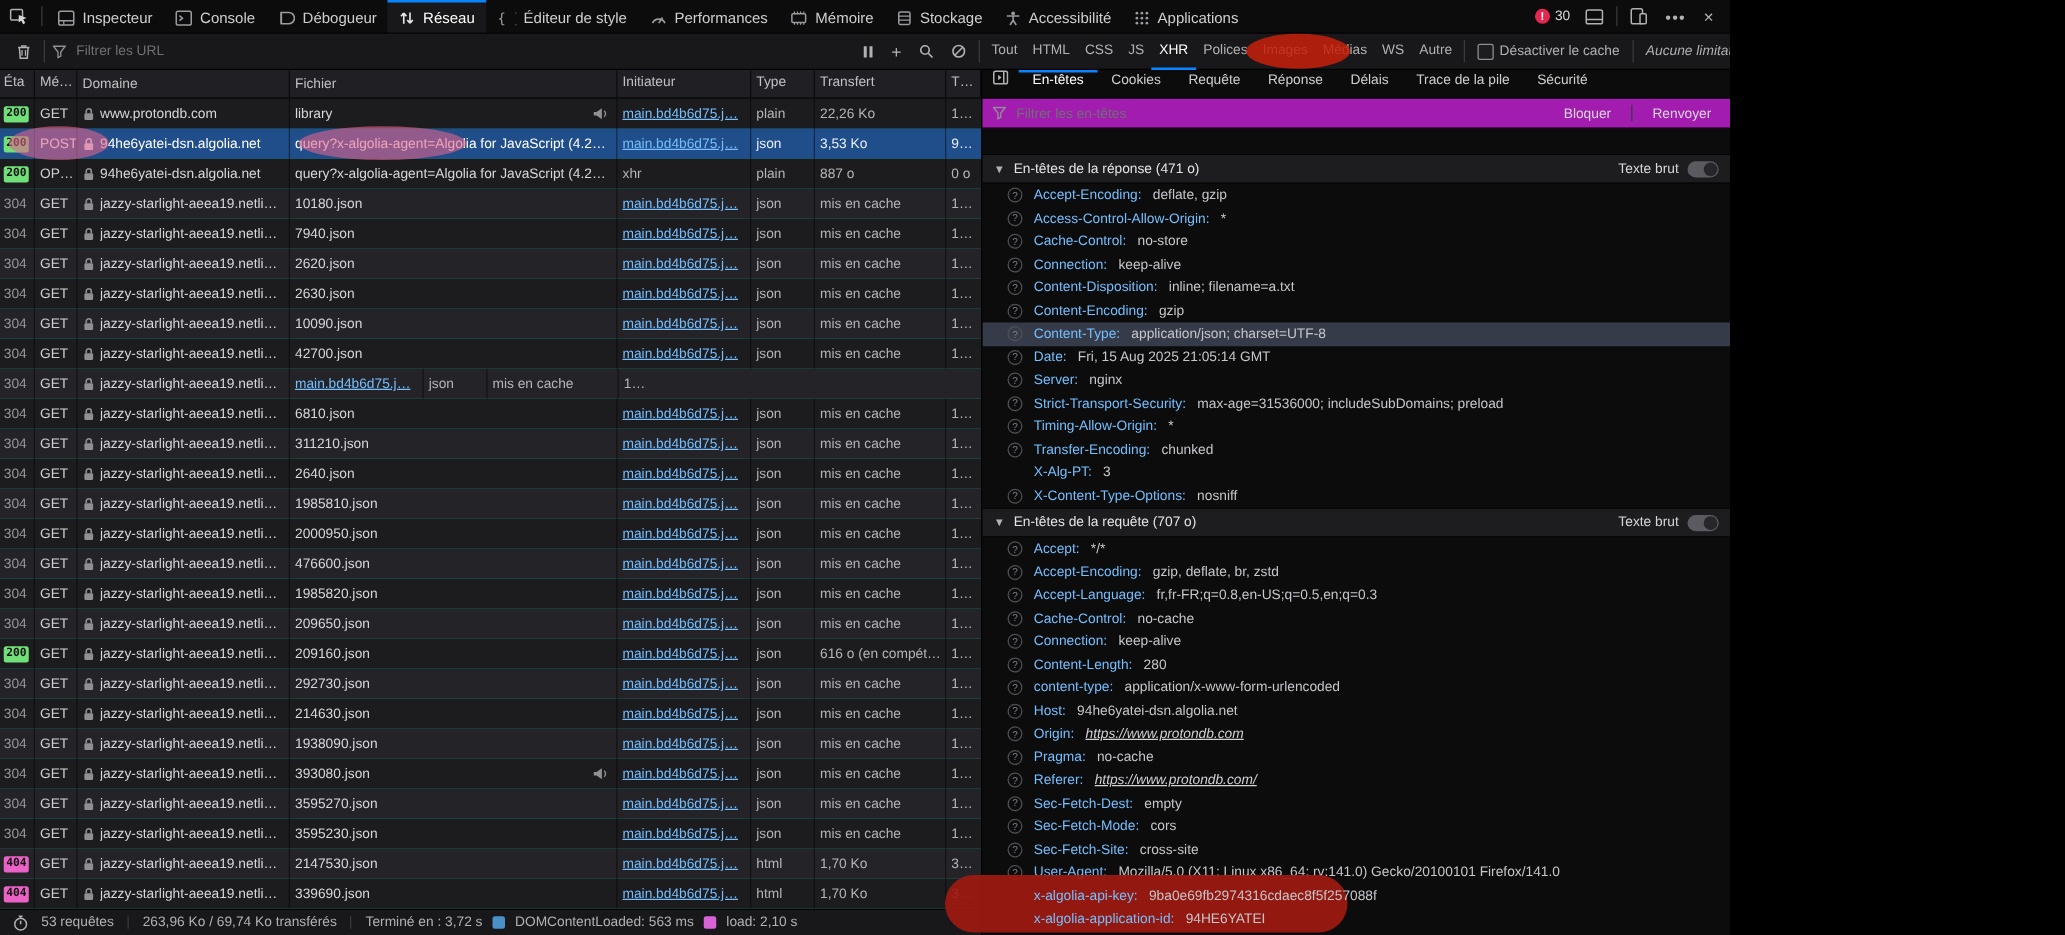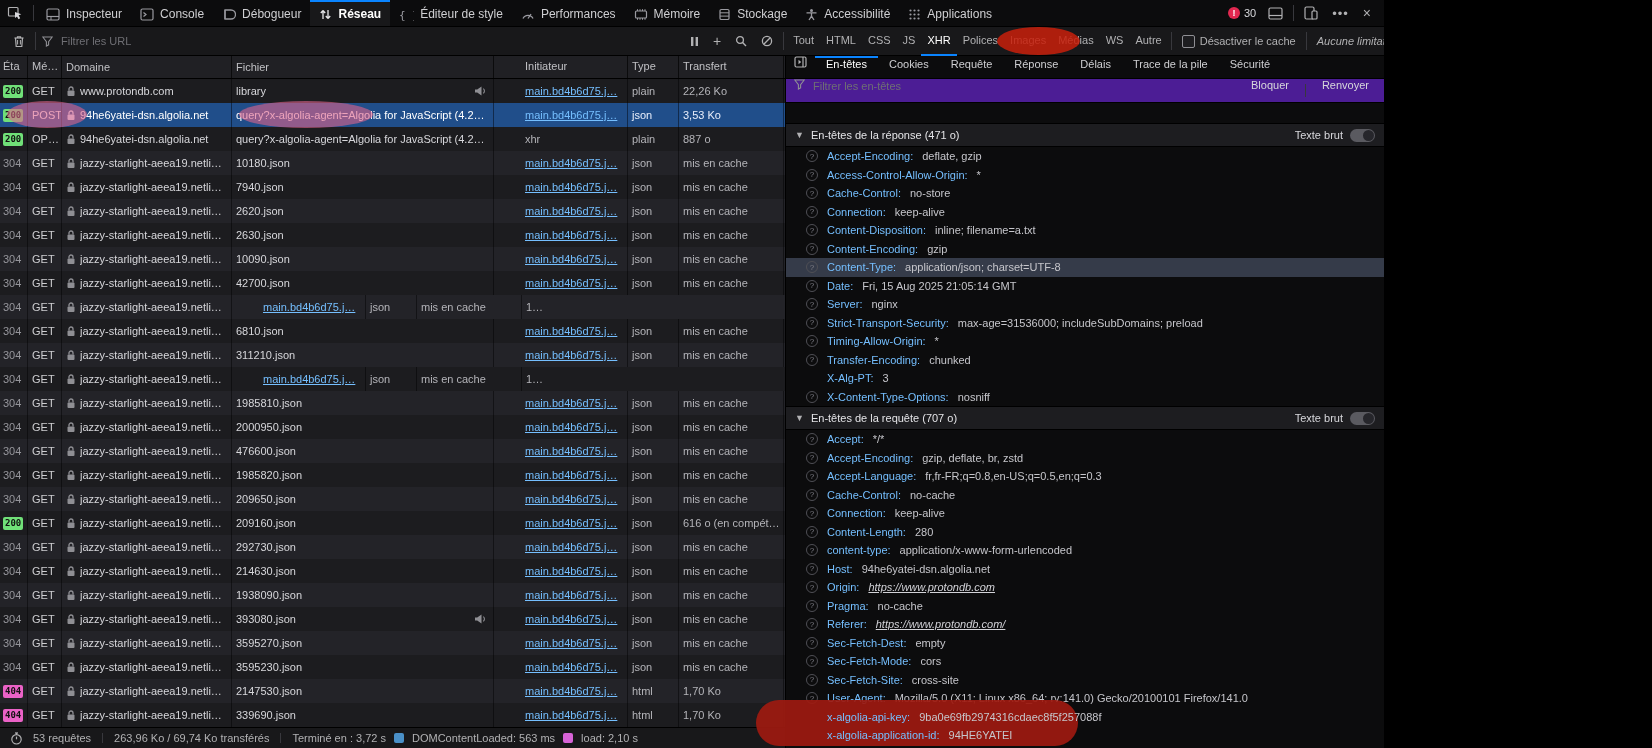--- a/index.html
+++ b/index.html
@@ -6,21 +6,21 @@
   .devtools{position:relative;width:1384px;height:748px;background:#0c0c0d;overflow:hidden;
     font-family:"Liberation Sans",sans-serif;font-size:11px;color:#d7d7db;}
   .vsep{width:1px;background:#38383d;align-self:stretch;margin:5px 3px;flex:none;}
   svg{display:block}
   
   .toolbar{height:27px;display:flex;align-items:stretch;background:#0c0c0d;border-bottom:1px solid #000;box-sizing:border-box;}
   .tbtn{display:flex;align-items:center;padding:0 7px;color:#b1b1b3;flex:none;cursor:default;}
   .tabs{display:flex;align-items:stretch;}
   .tab{display:flex;align-items:center;gap:6px;padding:0 9px;color:#cfcfd2;font-size:12px;
     border-top:2px solid transparent;box-sizing:border-box;white-space:nowrap;}
-  .tab.active{border-top-color:var(--accent,#0a84ff);color:#fff;background:#18181a;font-weight:bold;}
+  .tab.active{border-top-color:var(--accent,#0a84ff);color:#fff;background:#18181a;}
   .tab .ticon{color:#9a9aa0;display:flex;}
   .tab.active .ticon{color:#e8e8ea;}
   .toolbar-right{margin-left:auto;display:flex;align-items:center;padding-right:6px;}
   .errbadge{display:flex;align-items:center;gap:4px;padding:0 5px;color:#d7d7db;}
   .errdot{width:12px;height:12px;border-radius:50%;background:var(--errbadge,#e22850);color:#fff;
     font-size:9px;font-weight:bold;display:flex;align-items:center;justify-content:center;}
   .meat{font-size:13px;letter-spacing:1px;}
   
   .filterbar{height:29px;display:flex;align-items:center;background:#18181a;border-bottom:1px solid #000;
     box-sizing:border-box;color:#b1b1b3;padding-left:6px;}
@@ -42,21 +42,21 @@
   .nethead{height:23px;display:flex;background:#202024;border-bottom:1px solid #000;box-sizing:border-box;color:#c0c0c4;}
   .nethead .cell{line-height:21px;border-right:1px solid #0b0b0c;}
   .netrows{flex:1;overflow:hidden;}
   .nrow{display:flex;height:24px;line-height:24px;box-sizing:border-box;}
   .nrow:nth-child(odd){background:#1c1c1f;}
   .nrow:nth-child(even){background:#232328;}
   .nrow.selected{background:var(--selrow,#204e8a);color:#fff;}
   .cell{padding:0 4px;border-right:1px solid rgba(0,0,0,.45);overflow:hidden;white-space:nowrap;
     box-sizing:border-box;flex:none;}
   .c0{width:28px;padding-left:3px;}.c1{width:34px;}.c2{width:170px;display:flex;align-items:center;gap:4px;}
-  .c3{width:262px;display:flex;align-items:center;}.c4{width:107px;margin-left:27px;}.c5{width:51px;}.c6{width:105px;}.c7{width:28px;border-right:none;}
+  .c3{width:262px;display:flex;align-items:center;}.c4{width:107px;}.c5{width:51px;}.c6{width:105px;}.c7{width:28px;border-right:none;}
   .badge{display:inline-block;padding:0 2px;border-radius:2px;background:var(--ok,#70e078);color:#111;
     font:bold 9px "DejaVu Sans Mono",monospace;line-height:13px;vertical-align:1px;}
   .badge.err{background:var(--nf,#eb62c7);}
   .stplain{color:#96969c;}
   .nrow .meth{color:#cfcfd2;}.nrow.selected .meth{color:#fff;}
   .locki{color:#8f8f94;flex:none;display:flex;}
   .nrow.selected .locki{color:#dce6f5;}
   .fname{flex:1;overflow:hidden;text-overflow:ellipsis;}
   .flagi{color:#8f8f94;flex:none;margin-right:2px;display:flex;}
   .ilink{color:var(--link,#75bfff);text-decoration:underline;}
@@ -64,21 +64,21 @@
   
   .statusbar{height:21px;display:flex;align-items:center;gap:8px;background:#18181a;border-top:1px solid #000;
     box-sizing:border-box;color:#b1b1b3;padding:0 8px;flex:none;}
   .sq{width:10px;height:10px;border-radius:2px;flex:none;}
   
   .detailpane{flex:1;display:flex;flex-direction:column;background:#0c0c0d;border-left:1px solid #000;min-width:0;}
   .dtabs{height:23px;display:flex;align-items:flex-start;background:#0c0c0d;border-bottom:1px solid #000;box-sizing:border-box;}
   .dtabicon{display:flex;align-items:center;padding:0 8px;color:#b1b1b3;}
   .dtab{display:flex;align-items:center;padding:0 11px;color:#cfcfd2;border-top:2px solid transparent;box-sizing:border-box;white-space:nowrap;}
   .dtab.active{border-top-color:var(--accent,#0a84ff);color:#fff;}
-  .dfilter{height:24px;display:flex;align-items:flex-start;background:#4c1d95;border-bottom:1px solid #000;
+  .dfilter{height:24px;display:flex;align-items:center;background:#a21caf;border-bottom:1px solid #000;
     box-sizing:border-box;padding:0 8px;gap:6px;color:#b1b1b3;}
   .dfinput{flex:1;min-width:0;}
   .dact{color:#d7d7db;padding:0 7px;white-space:nowrap;}
   .dcontent{flex:1;overflow:hidden;background:#0c0c0d;padding-top:20px;box-sizing:border-box;}
   .secbar{height:24px;display:flex;align-items:center;background:#1d1d20;color:#e4e4e7;padding:0 9px;gap:7px;
     border-top:1px solid #000;border-bottom:1px solid #000;box-sizing:border-box;}
   .caret{font-size:9px;color:#b1b1b3;}
   .raw{margin-left:auto;display:flex;align-items:center;gap:7px;color:#d7d7db;}
   .togglepill{width:25px;height:13px;border-radius:7px;background:#5a5a60;position:relative;flex:none;}
   .togglepill::after{content:"";position:absolute;right:1px;top:1px;width:11px;height:11px;border-radius:50%;background:#26262b;}
@@ -568,20 +568,23 @@
             <div class="cell c1"><span class="meth">GET</span></div>
             <div class="cell c2">
               <span class="locki">
                 <svg width="10" height="11" viewBox="0 0 10 11">
                   <rect x="1.5" y="4.5" width="7" height="5.5" rx="1" fill="currentColor"></rect>
                   <path d="M3 4.5V3a2 2 0 0 1 4 0v1.5" fill="none" stroke="currentColor" stroke-width="1.3"></path>
                 </svg>
               </span>
               <span class="fname">jazzy-starlight-aeea19.netli…</span>
             </div>
+            <div class="cell c3">
+              <span class="fname">2640.json</span>
+            </div>
             <div class="cell c4"><span class="ilink">main.bd4b6d75.j…</span></div>
             <div class="cell c5 dimtx">json</div>
             <div class="cell c6 dimtx">mis en cache</div>
             <div class="cell c7 dimtx">1…</div>
           </div>
           <div class="nrow">
             <div class="cell c0"><span class="stplain">304</span></div>
             <div class="cell c1"><span class="meth">GET</span></div>
             <div class="cell c2">
               <span class="locki">

